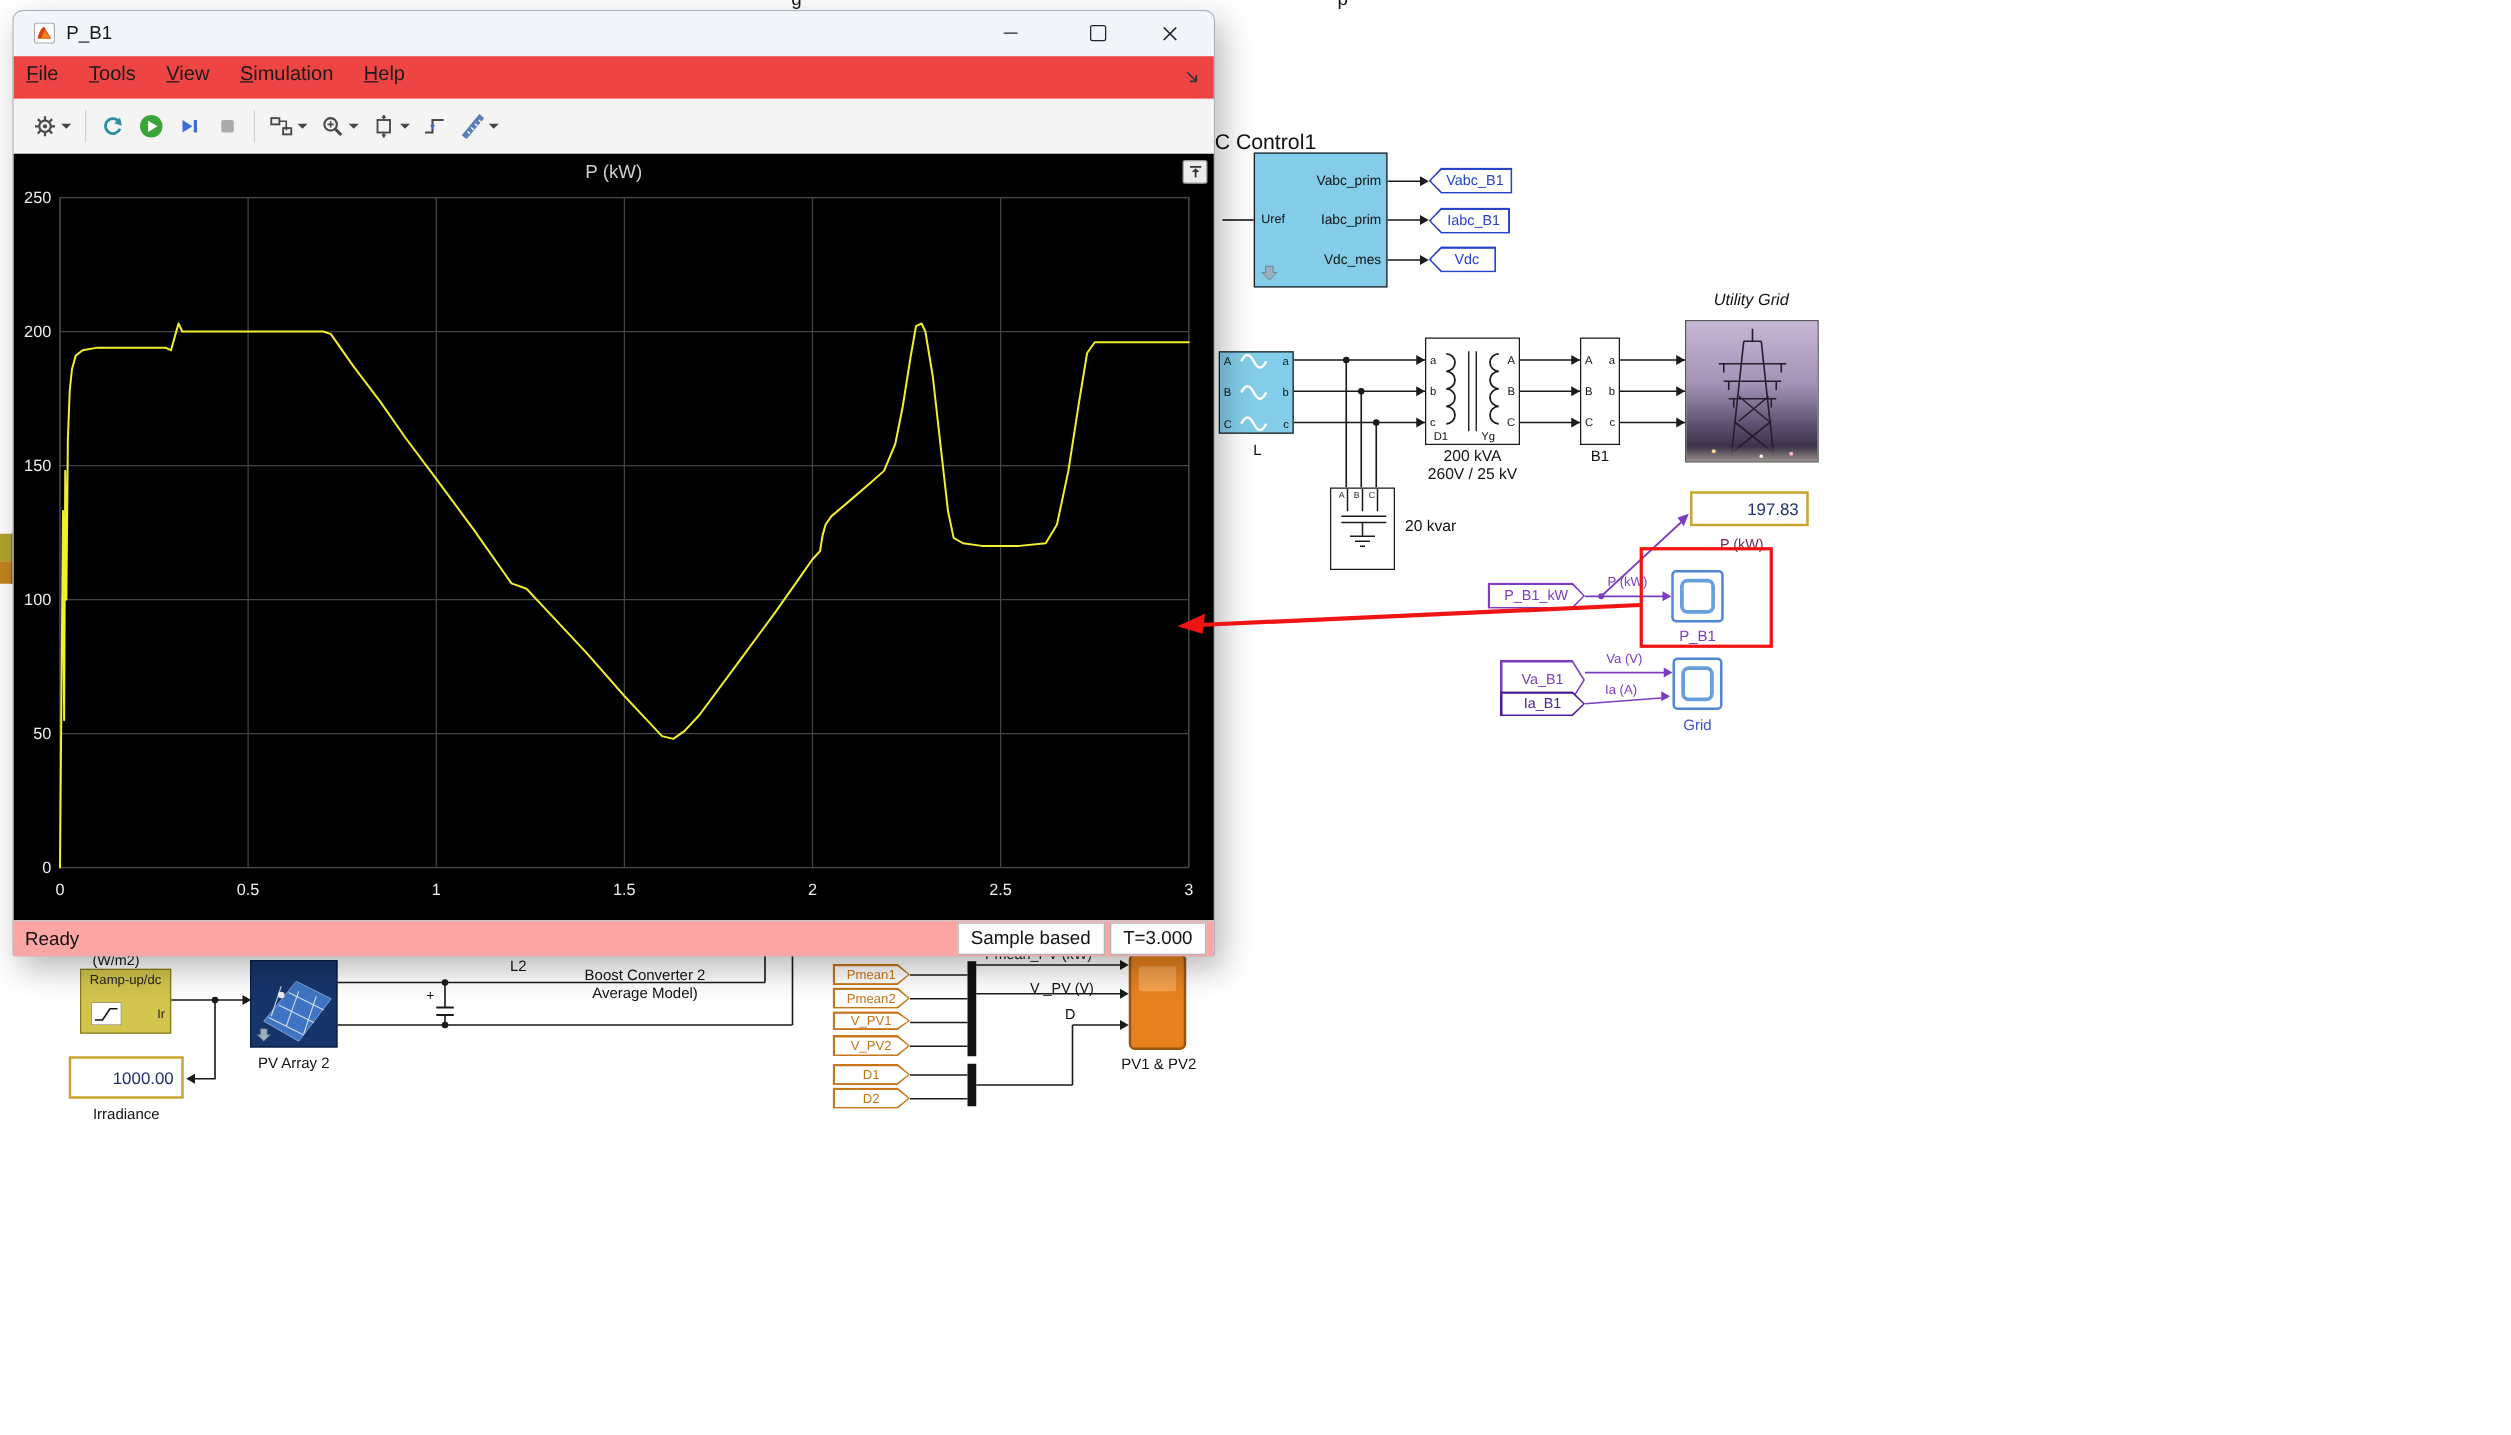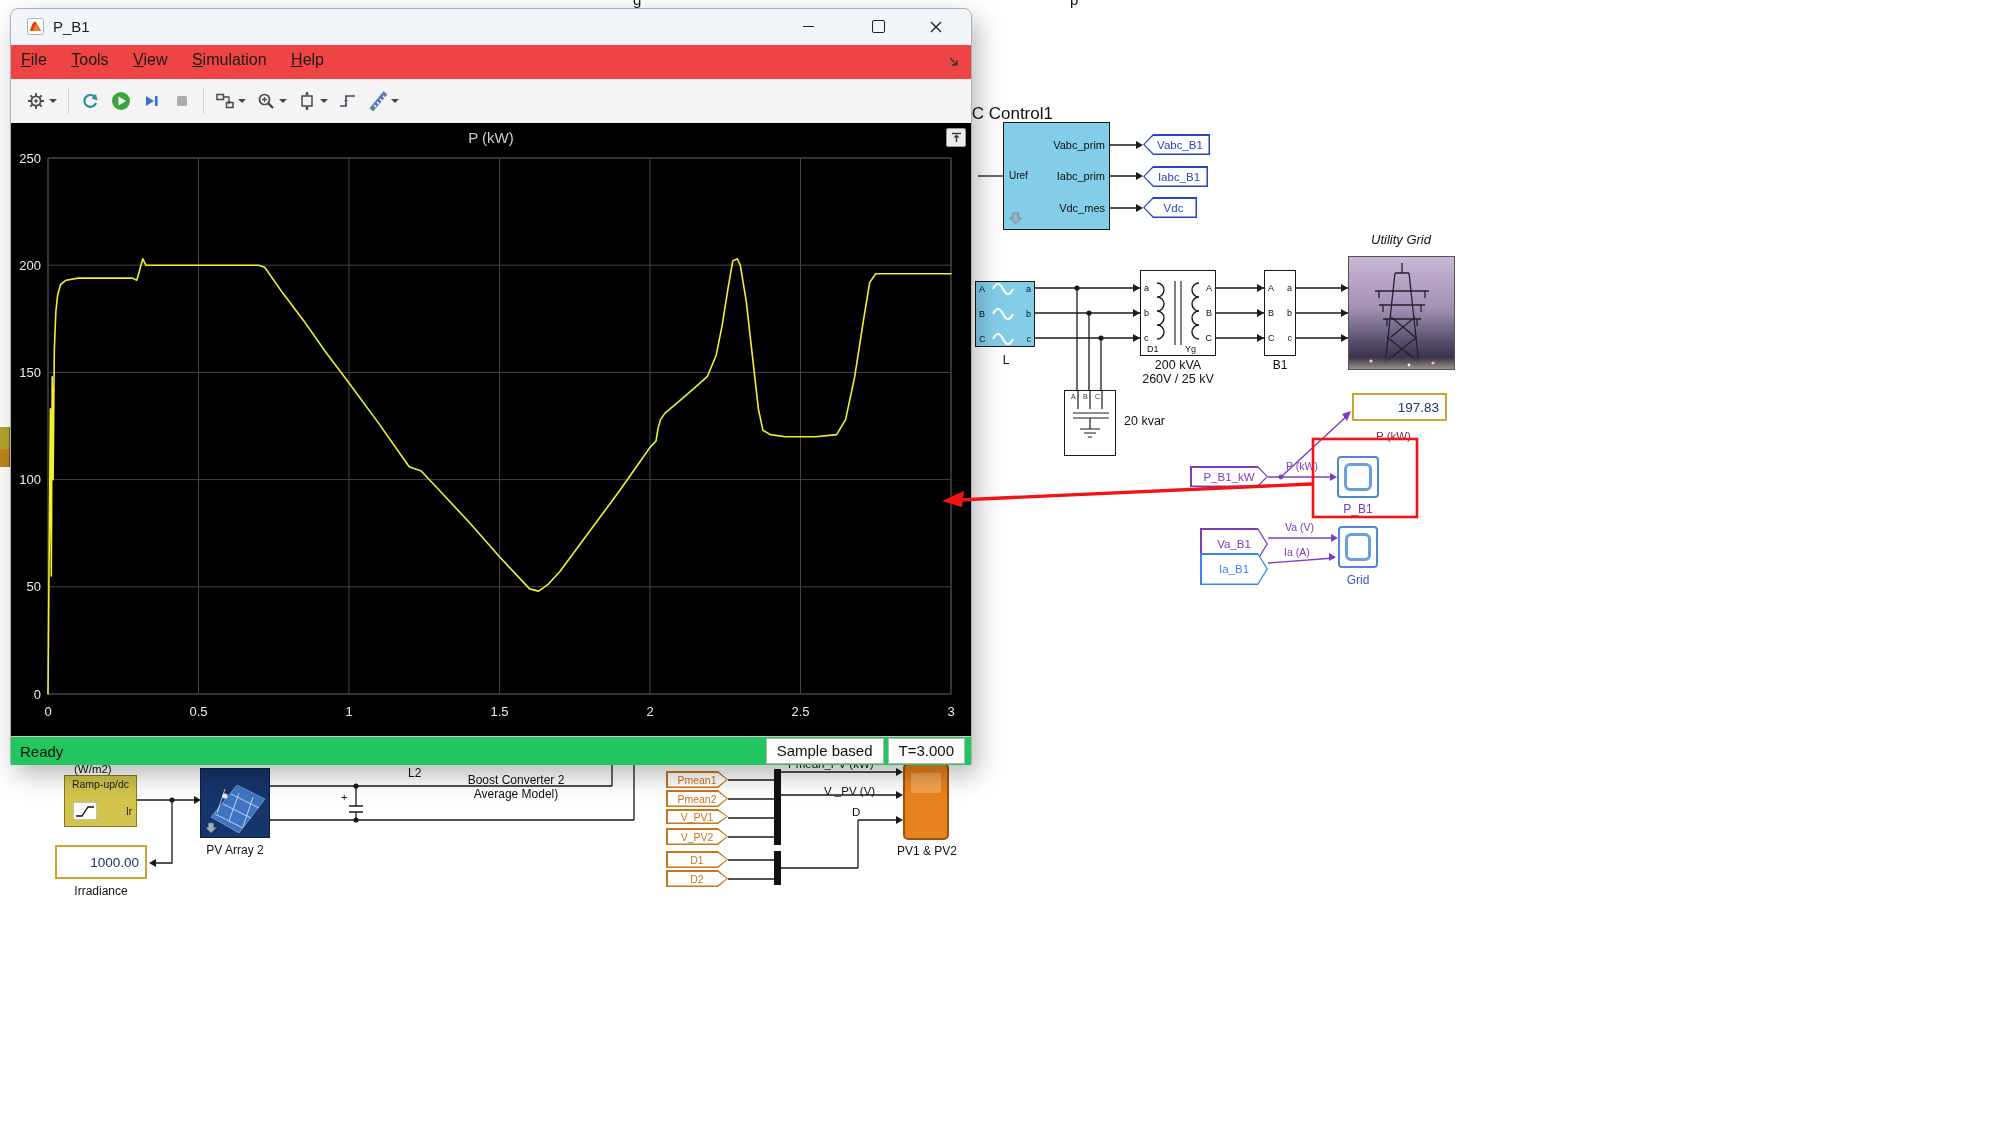--- a/index.html
+++ b/index.html
@@ -36,21 +36,21 @@
   #menubar{position:absolute;left:0;top:36px;right:0;height:34px;background:#ef4444;border-bottom:1px solid #d8d8d8;}
   .menu-item{display:inline-block;font-size:16px;color:#1a1a1a;padding:6px 10px 0 10px;}
   .menu-item::first-letter{text-decoration:underline;}
   #toolbar{position:absolute;left:0;top:70px;right:0;height:44px;background:#f4f4f4;border-bottom:1px solid #cfcfcf;display:flex;align-items:center;}
   .tb-btn{height:32px;display:flex;align-items:center;justify-content:center;padding:0 4px;margin:0 1px;border-radius:3px;}
   .tb-sep{width:1px;height:26px;background:#d2d2d2;margin:0 6px;}
   .dd{width:0;height:0;border-left:4px solid transparent;border-right:4px solid transparent;border-top:4.5px solid #444;margin-left:3px;}
   #plot-region{position:absolute;left:0;top:114px;width:960px;height:613px;background:#000;}
   #plot-title{position:absolute;left:0;right:0;top:6px;text-align:center;font-size:15px;color:#cfcfcf;z-index:2;}
   #corner-btn{position:absolute;right:5px;top:5px;width:18px;height:17px;background:#ececec;border:1px solid #9a9a9a;border-radius:2px;display:flex;align-items:center;justify-content:center;z-index:3;}
-  #statusbar{position:absolute;left:0;top:727px;right:0;height:28px;background:#22c55e;border-top:1px solid #c8c8c8;display:flex;align-items:center;font-size:15px;color:#111;}
+  #statusbar{position:absolute;left:0;top:727px;right:0;height:28px;background:#fca5a5;border-top:1px solid #c8c8c8;display:flex;align-items:center;font-size:15px;color:#111;}
   .sb-box{height:24px;line-height:24px;border:1px solid #b4b4b4;background:#fdfdfd;padding:0 10px;margin-right:4px;}
   
   .dlabel{position:absolute;z-index:3;font-size:12px;color:#111;}
   .plabel{position:absolute;z-index:3;font-size:10.5px;color:#7d3cc0;}
 </style>
 </head>
 <body>
 
 <div id="canvas">
 
@@ -233,21 +233,21 @@
       <div class="screen"></div>
     </div>
   <div class="blk-label" style="left:1330px;top:502px;width:56px;color:#7d3cc0">P_B1</div>
   <div class="plabel" style="left:1376px;top:430px;color:#7a2458;font-size:11.5px">P (kW)</div>
 
   <div class="tag goto" style="left:1200px;top:528px;width:68px;height:32px;color:#7d3cc0">
       <i class="bg"></i>
       <i class="fg"></i>
       <span class="lbl">Va_B1</span>
     </div>
-  <div class="tag goto" style="left:1200px;top:553px;width:68px;height:32px;color:#3b82f6">
+  <div class="tag goto" style="left:1200px;top:553px;width:68px;height:20px;color:#4c1d95">
       <i class="bg"></i>
       <i class="fg"></i>
       <span class="lbl">Ia_B1</span>
     </div>
   <div class="plabel" style="left:1285px;top:521px">Va (V)</div>
   <div class="plabel" style="left:1284px;top:546px">Ia (A)</div>
   <div class="scope-block" style="left:1338px;top:526px;width:40px;height:42px;">
       <div class="screen"></div>
     </div>
   <div class="blk-label" style="left:1332px;top:573px;width:52px;color:#4050c8">Grid</div>

